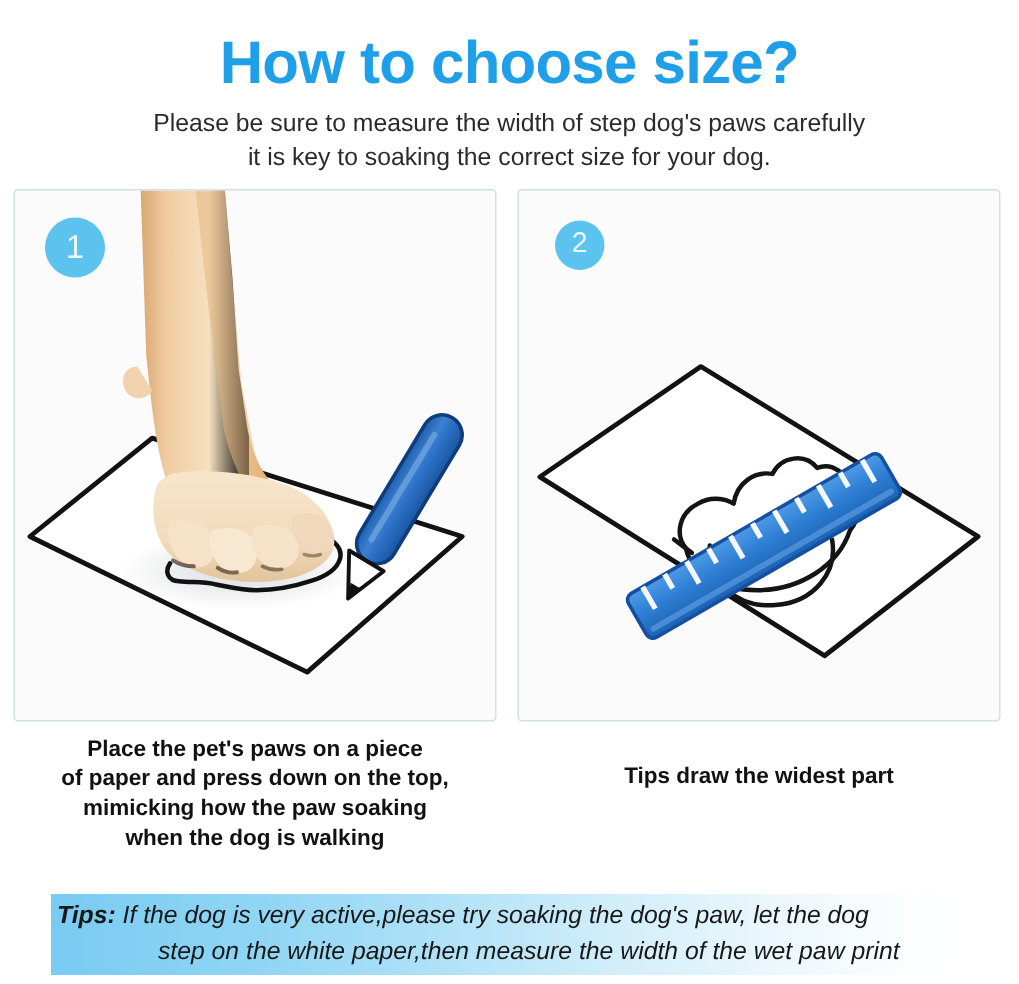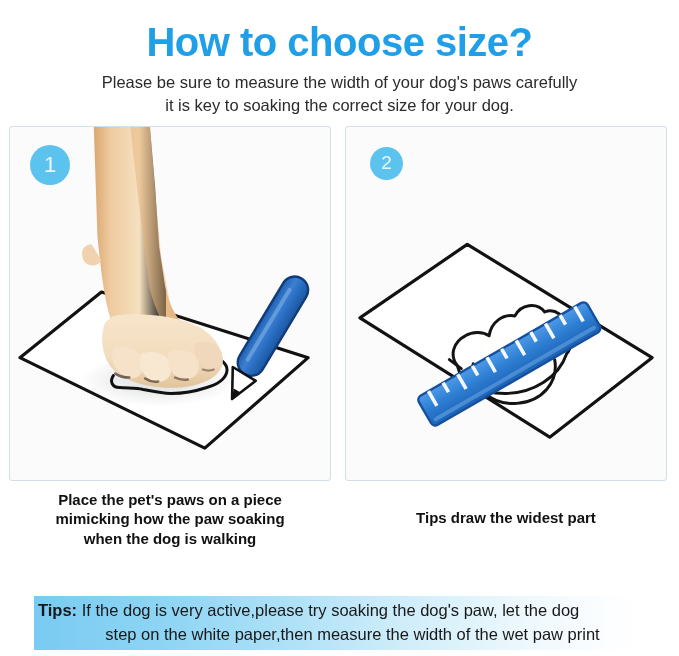--- a/index.html
+++ b/index.html
@@ -105,33 +105,34 @@
   }
   .tips {
     background: linear-gradient(to right,
         #79CBF2 0%, #8FD5F4 22%, #AFE1F7 42%,
         #D2EEFA 62%, #EDF8FD 80%, #FDFEFF 95%, #ffffff 100%);
     font-size: 16.5px;
     color: #181818;
     line-height: 1.42;
     padding: 3px 4px 4px 4px;
     box-sizing: border-box;
+    font-style: italic;
   }
   .tips-line { display: block; }
   .tips-line-1 { text-align: left; }
   .tips-line-2 { text-align: center; padding-left: 26px; }
   .tips-label { font-weight: bold; }
 </style>
 </head>
 <body>
 
 <div class="header">
   <h1 class="main-title">How to choose size?</h1>
   <p class="subtitle">
-    <span>Please be sure to measure the width of your dog's paws carefully</span>
+    <span>Please be sure to measure the width of step dog's paws carefully</span>
     <span>it is key to soaking the correct size for your dog.</span>
   </p>
 </div>
 
 <div class="panels">
 
   <div class="panel">
     <div class="badge badge-1">1</div>
     <div class="art">
       <svg viewBox="0 0 322 355" xmlns="http://www.w3.org/2000/svg">
@@ -254,20 +255,21 @@
           <rect x="70" y="248" width="188" height="4" rx="2" fill="#6FAEEC" opacity="0.5"></rect>
         </g>
       </svg>
     </div>
   </div>
 </div>
 
 <div class="captions">
   <div class="caption caption-1">
     <span>Place the pet's paws on a piece</span>
+    <span>of paper and press down on the top,</span>
     <span>mimicking how the paw soaking</span>
     <span>when the dog is walking</span>
   </div>
   <div class="caption caption-2">
     <span>Tips draw the widest part</span>
   </div>
 </div>
 
 <div class="tips-wrap">
   <div class="tips">

